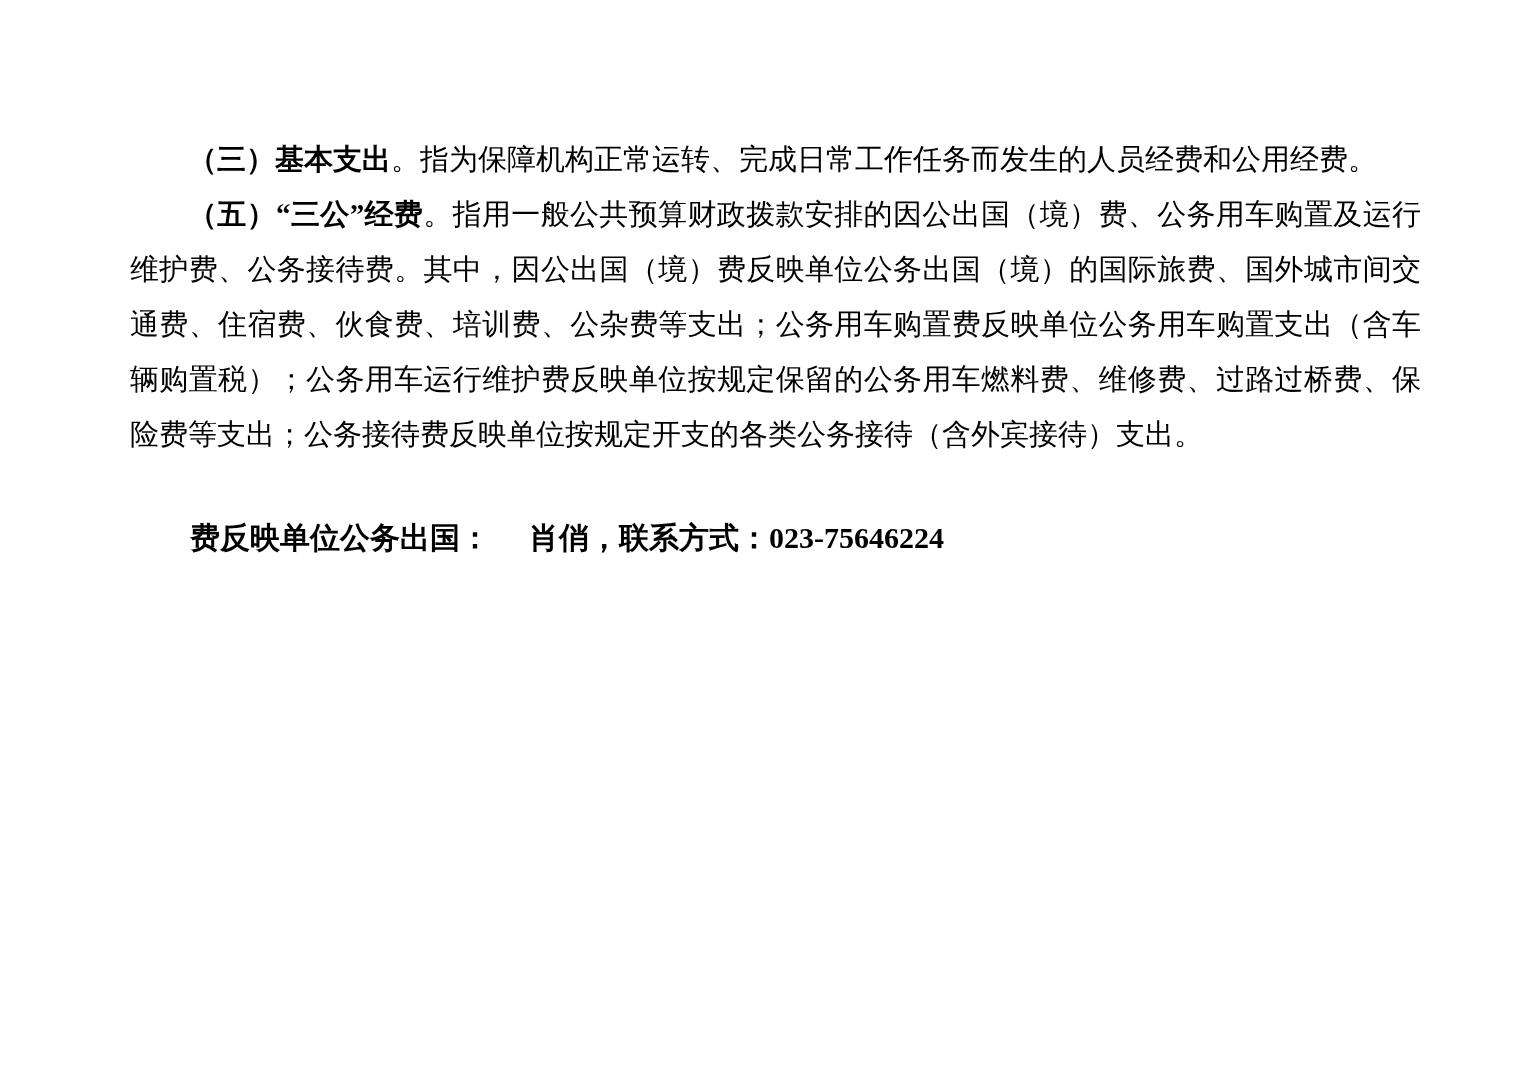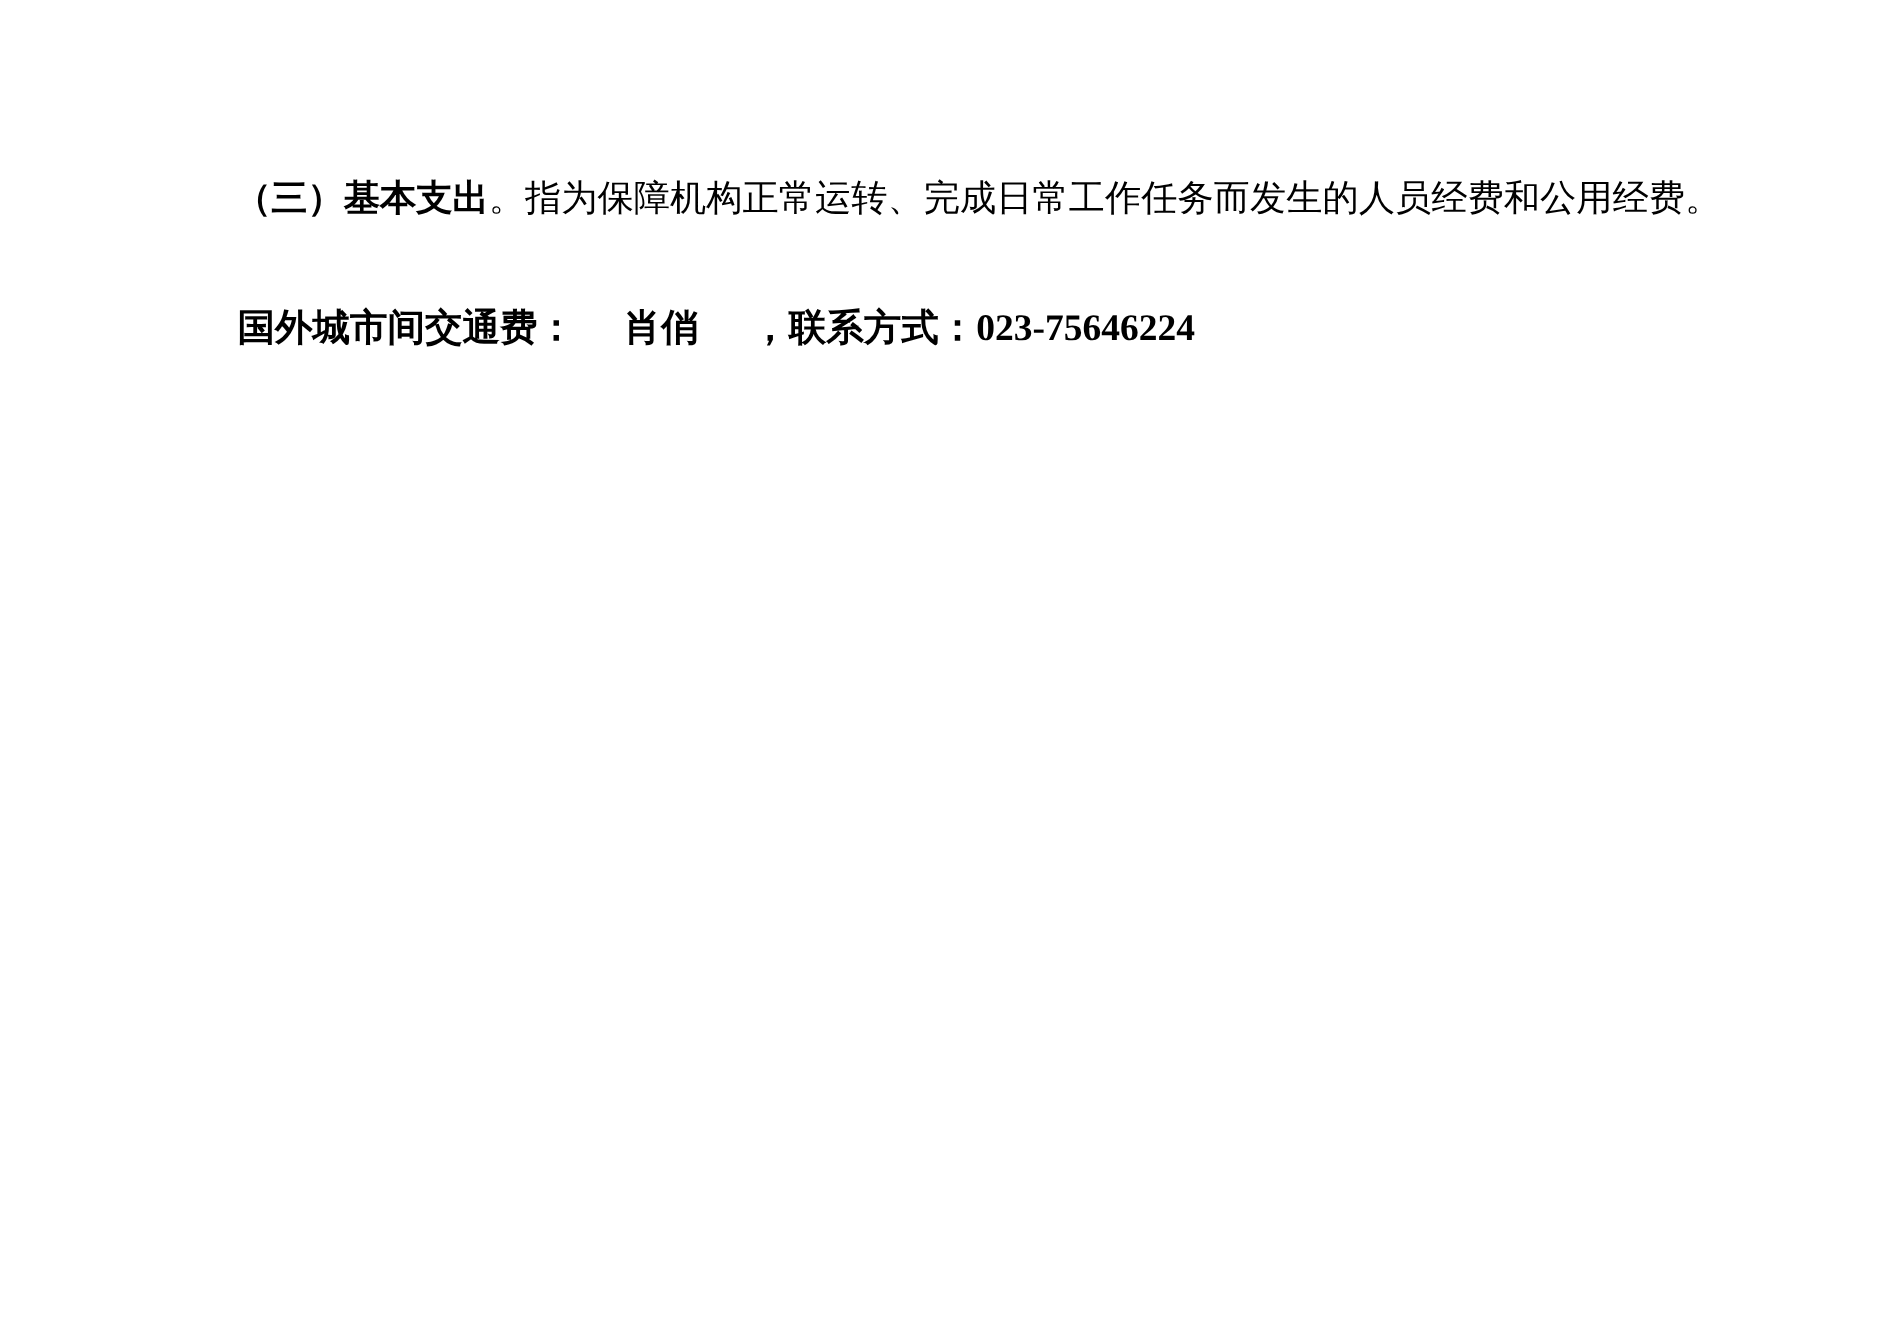--- a/index.html
+++ b/index.html
@@ -38,39 +38,39 @@
     font-size: 30px;
     line-height: 55px;
     font-weight: bold;
     text-indent: 2em;
     text-align: left;
   }
   .contact-name {
     margin-left: 39px;
   }
   .contact-sep {
-    margin-left: 42px;
   }
   .table-label {
     position: absolute;
     left: 147px;
     top: 884px;
     font-size: 17px;
     line-height: 30px;
     font-weight: bold;
   }
 </style>
 </head>
 <body>
 
 <div class="page">
   <div class="doc-body">
 
     <p class="para"><span class="lead">（三）基本支出</span><span>。指为保障机构正常运转、完成日常工作任务而发生的人员经费和公用经费。</span></p>
 
 
+    <p class="para"><span class="lead">（五）“三公”经费</span><span>。指用一般公共预算财政拨款安排的因公出国（境）费、公务用车购置及运行维护费、公务接待费。其中，因公出国（境）费反映单位公务出国（境）的国际旅费、国外城市间交通费、住宿费、伙食费、培训费、公杂费等支出；公务用车购置费反映单位公务用车购置支出（含车辆购置税）；公务用车运行维护费反映单位按规定保留的公务用车燃料费、维修费、过路过桥费、保险费等支出；公务接待费反映单位按规定开支的各类公务接待（含外宾接待）支出。</span></p>
 
-    <p class="contact-line"><span>国外城市间交通费：</span><span class="contact-name">肖俏</span><span class="contact-sep">，联系方式：</span><span>023-75646224</span></p>
+    <p class="contact-line"><span>费反映单位公务出国：</span><span class="contact-name">肖俏</span><span class="contact-sep">，联系方式：</span><span>023-75646224</span></p>
 
   </div>
 
   <div class="table-label">表一</div>
 </div>
 
 </body></html>

